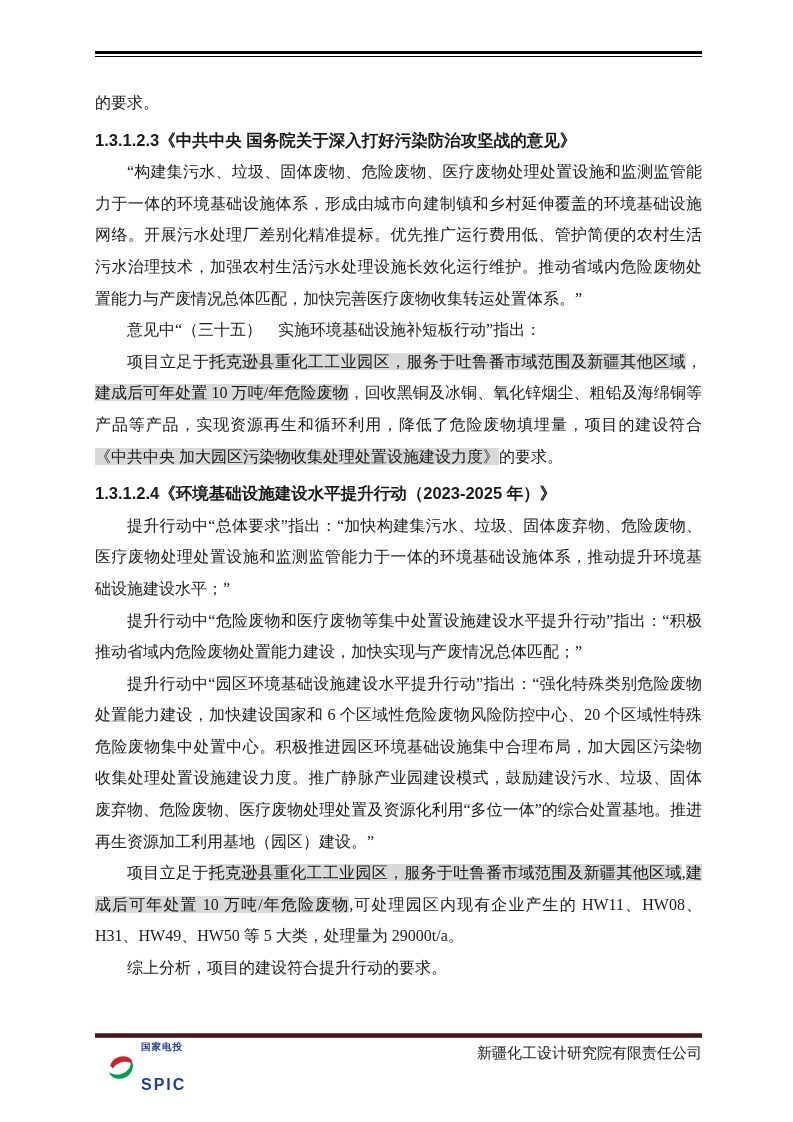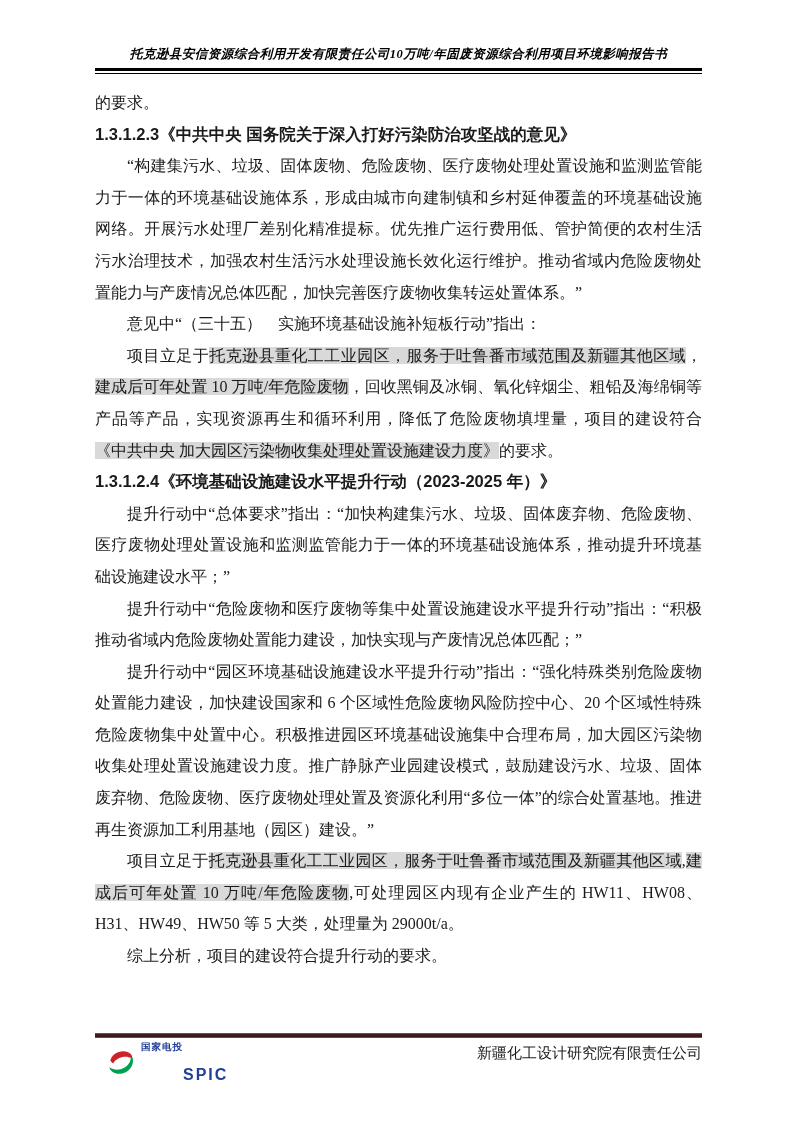--- a/index.html
+++ b/index.html
@@ -37,36 +37,37 @@
     text-align:justify;
   }
   .para{margin:0;}
   .para.indent{text-indent:2em;}
   .para.heading{
     font-family:"Liberation Sans","DejaVu Sans",sans-serif;
     font-weight:bold;
     font-size:16.5px;
     text-indent:0;
     text-align:left;
+    margin-top:6px;
   }
   .hl{background:#d9d9d9;}
   
   .footer-rule{
     position:absolute;top:1033px;left:95px;width:607px;height:5px;
     background:linear-gradient(to bottom,#8a5f5f,#40181b 32%,#40181b 72%,#8a5f5f);
   }
   .footer-row{
     position:absolute;top:1042px;left:95px;width:607px;height:40px;
   }
   .footer-logo{
     position:absolute;left:12px;top:0;
     display:flex;align-items:center;gap:4px;
   }
   .logo-mark{width:30px;height:30px;display:block;}
-  .logo-text{display:flex;line-height:1.05;}
+  .logo-text{display:flex;flex-direction:column;line-height:1.05;}
   .logo-cn{
     font-family:"Liberation Sans","DejaVu Sans",sans-serif;
     font-weight:bold;font-size:9.5px;color:#1f3e97;letter-spacing:1px;
   }
   .logo-en{
     font-family:"Liberation Sans","DejaVu Sans",sans-serif;
     font-weight:bold;font-size:16px;color:#1f3e97;letter-spacing:2px;margin-top:25px;
   }
   .footer-page{
     position:absolute;left:0;right:0;top:2px;
@@ -76,21 +77,20 @@
     position:absolute;right:0;top:2px;
     font-size:15px;color:#1a1a1a;white-space:nowrap;
   }
 </style>
 </head>
 <body>
 
 <div class="page">
 
   <div class="header">
-    <div class="header-title">托克逊县安信资源综合利用开发有限责任公司10万吨/年固废资源综合利用项目环境影响报告书</div>
     <div class="header-rule"></div>
   </div>
 
   <div class="doc-body" id="doc-body">
       <p class="para plain"><span>的要求。</span></p>
       <p class="para heading"><span>1.3.1.2.3《中共中央 国务院关于深入打好污染防治攻坚战的意见》</span></p>
       <p class="para indent"><span>“构建集污水、垃圾、固体废物、危险废物、医疗废物处理处置设施和监测监管能力于一体的环境基础设施体系，形成由城市向建制镇和乡村延伸覆盖的环境基础设施网络。开展污水处理厂差别化精准提标。优先推广运行费用低、管护简便的农村生活污水治理技术，加强农村生活污水处理设施长效化运行维护。推动省域内危险废物处置能力与产废情况总体匹配，加快完善医疗废物收集转运处置体系。”</span></p>
       <p class="para indent"><span>意见中“（三十五）　实施环境基础设施补短板行动”指出：</span></p>
       <p class="para indent"><span>项目立足于</span><span class="hl">托克逊县重化工工业园区，服务于吐鲁番市域范围及新疆其他区域</span><span>，</span><span class="hl">建成后可年处置 10 万吨/年危险废物</span><span>，回收黑铜及冰铜、氧化锌烟尘、粗铅及海绵铜等产品等产品，实现资源再生和循环利用，降低了危险废物填埋量，项目的建设符合</span><span class="hl">《中共中央 加大园区污染物收集处理处置设施建设力度》</span><span>的要求。</span></p>
       <p class="para heading"><span>1.3.1.2.4《环境基础设施建设水平提升行动（2023-2025 年）》</span></p>

